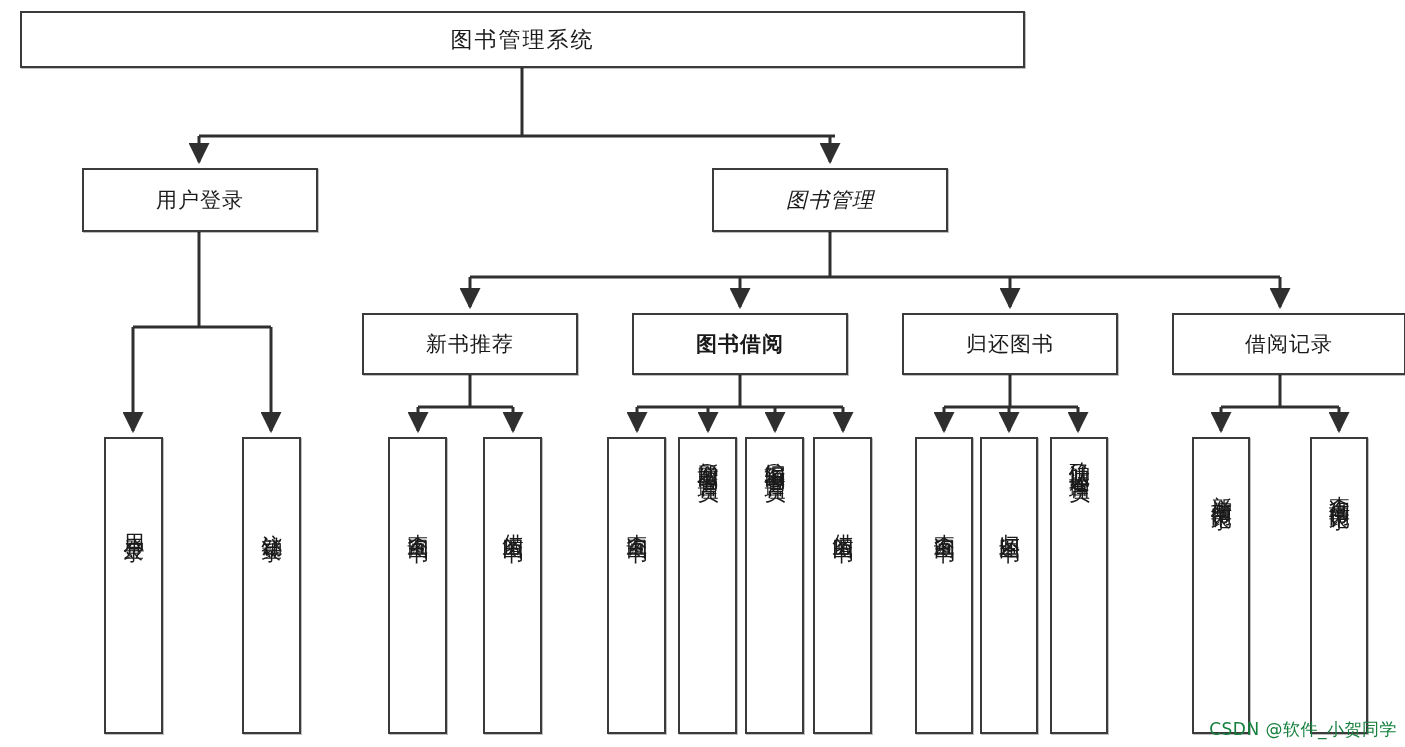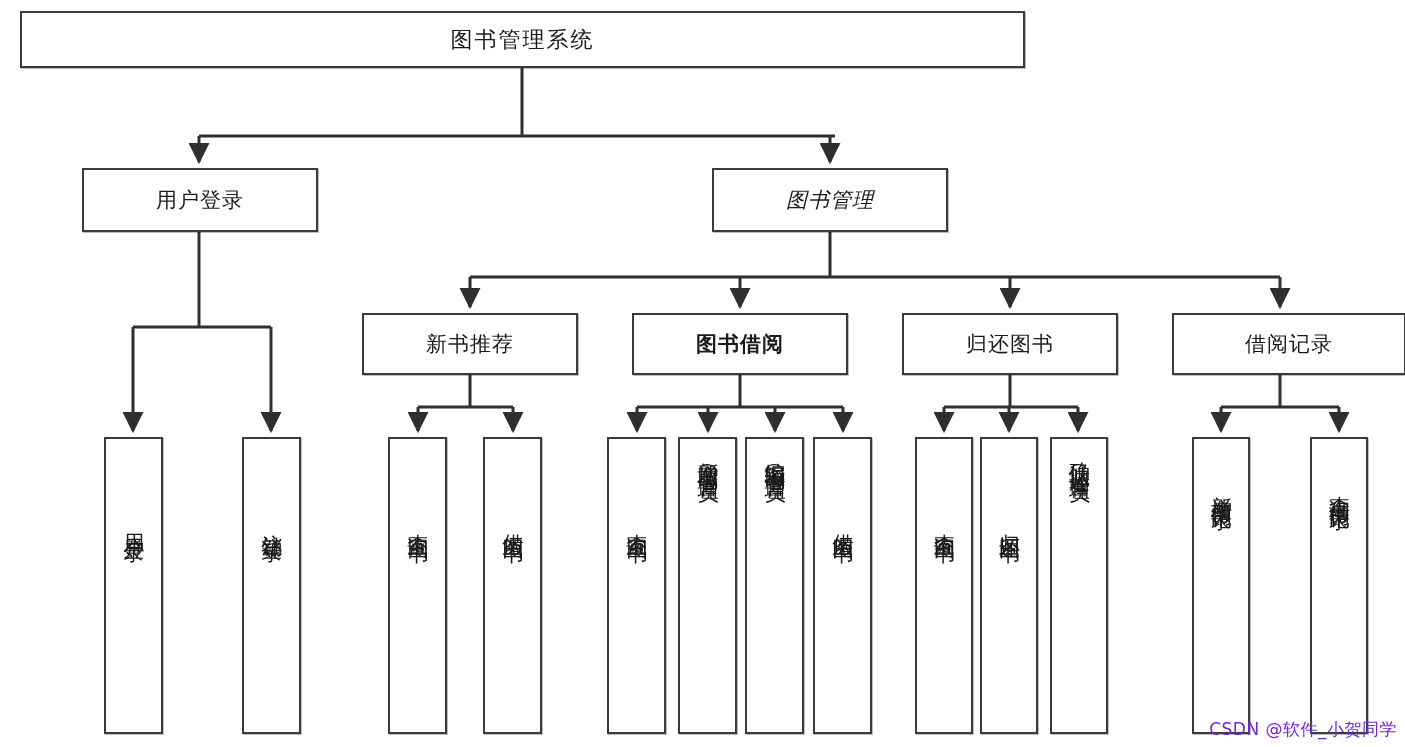--- a/index.html
+++ b/index.html
@@ -62,21 +62,21 @@
     top: 0;
     width: 1405px;
     height: 747px;
     pointer-events: none;
   }
   .watermark {
     position: absolute;
     right: 8px;
     bottom: 6px;
     font-size: 17px;
-    color: #6d28d9;
+    color: #15803d;
     letter-spacing: 0.5px;
     white-space: nowrap;
   }
 </style>
 </head>
 <body>
 
 <div id="canvas">
 
   <svg class="edges" viewBox="0 0 1405 747" xmlns="http://www.w3.org/2000/svg">

